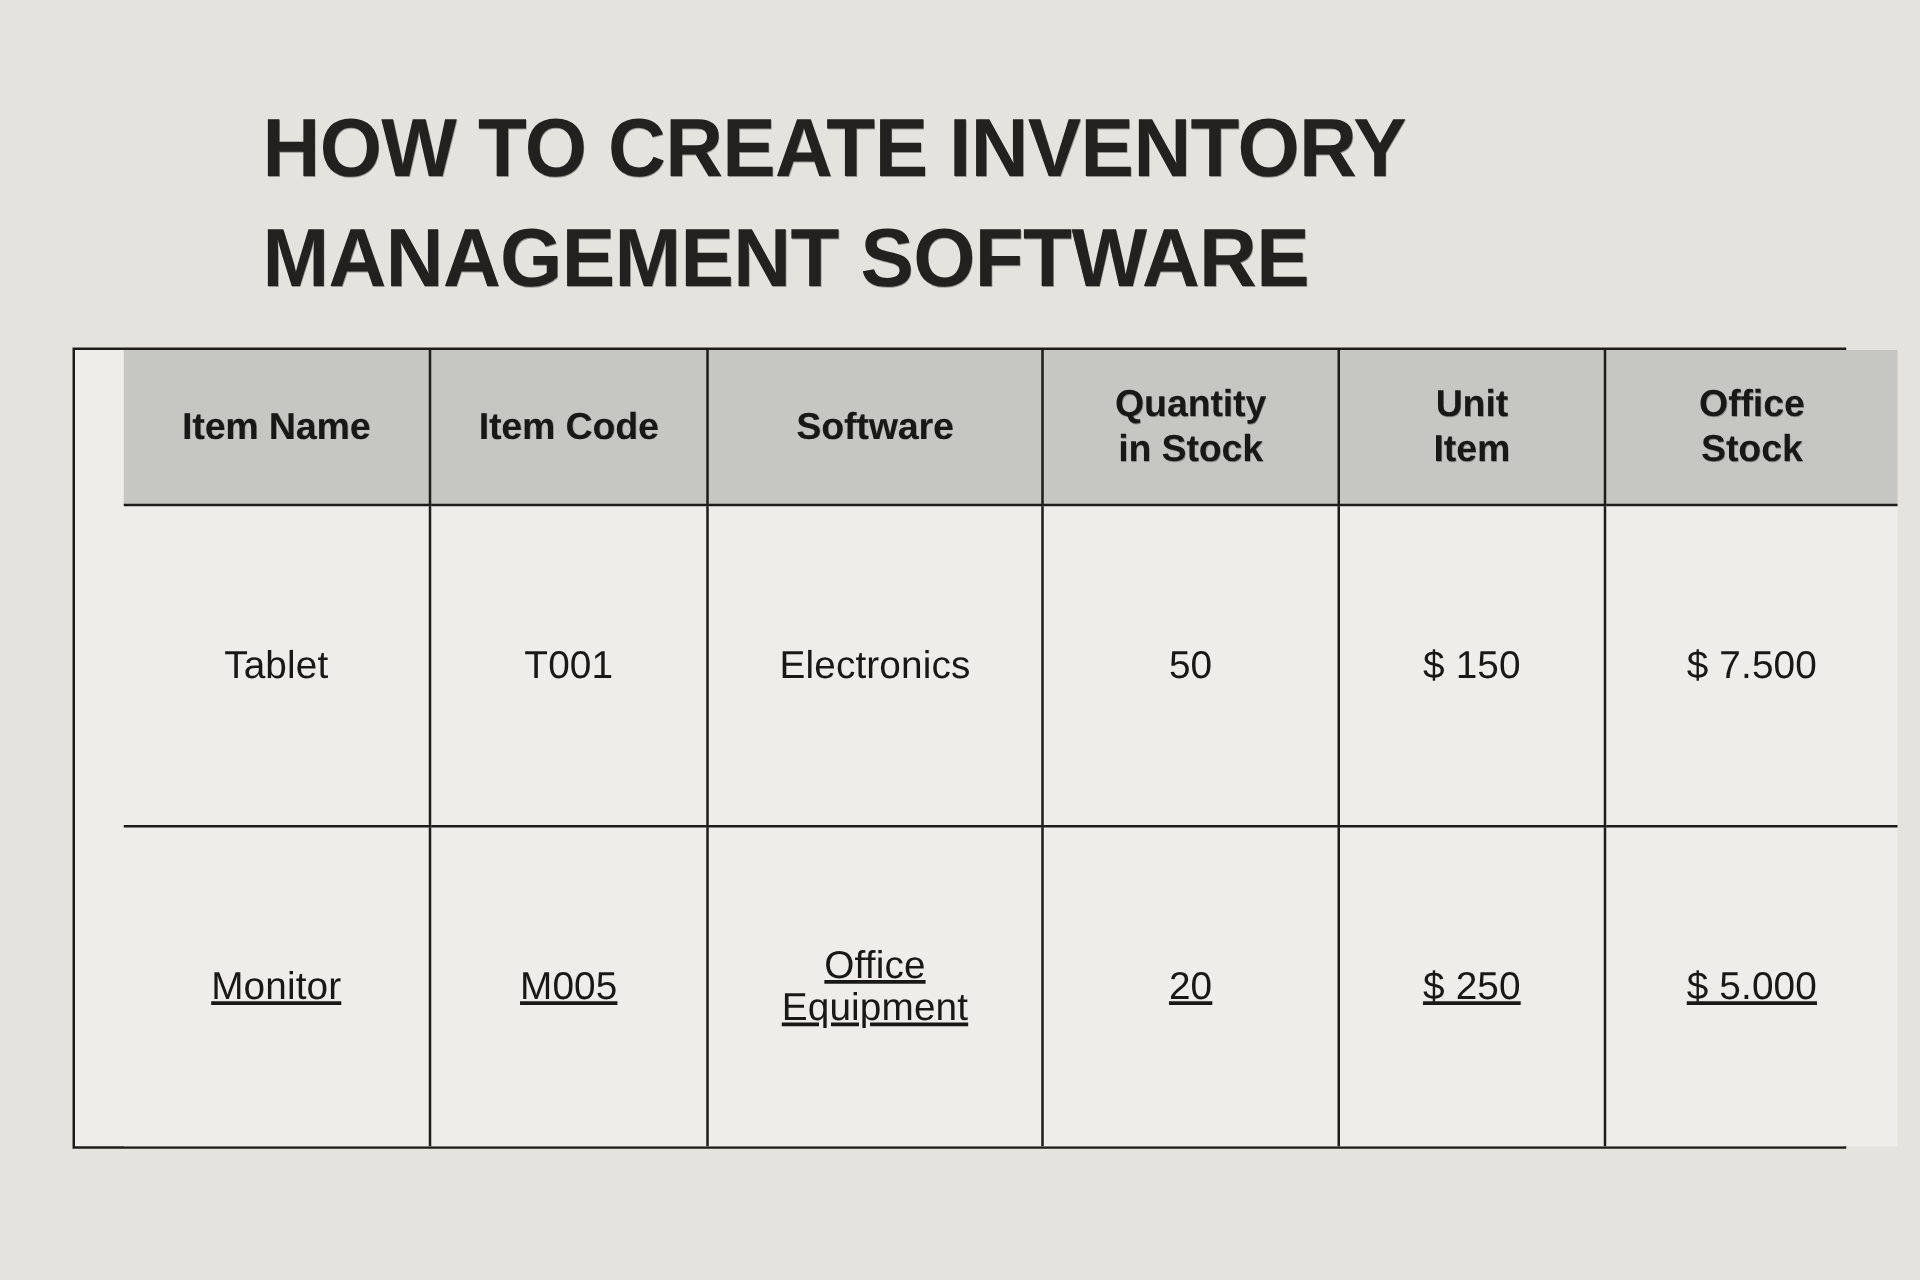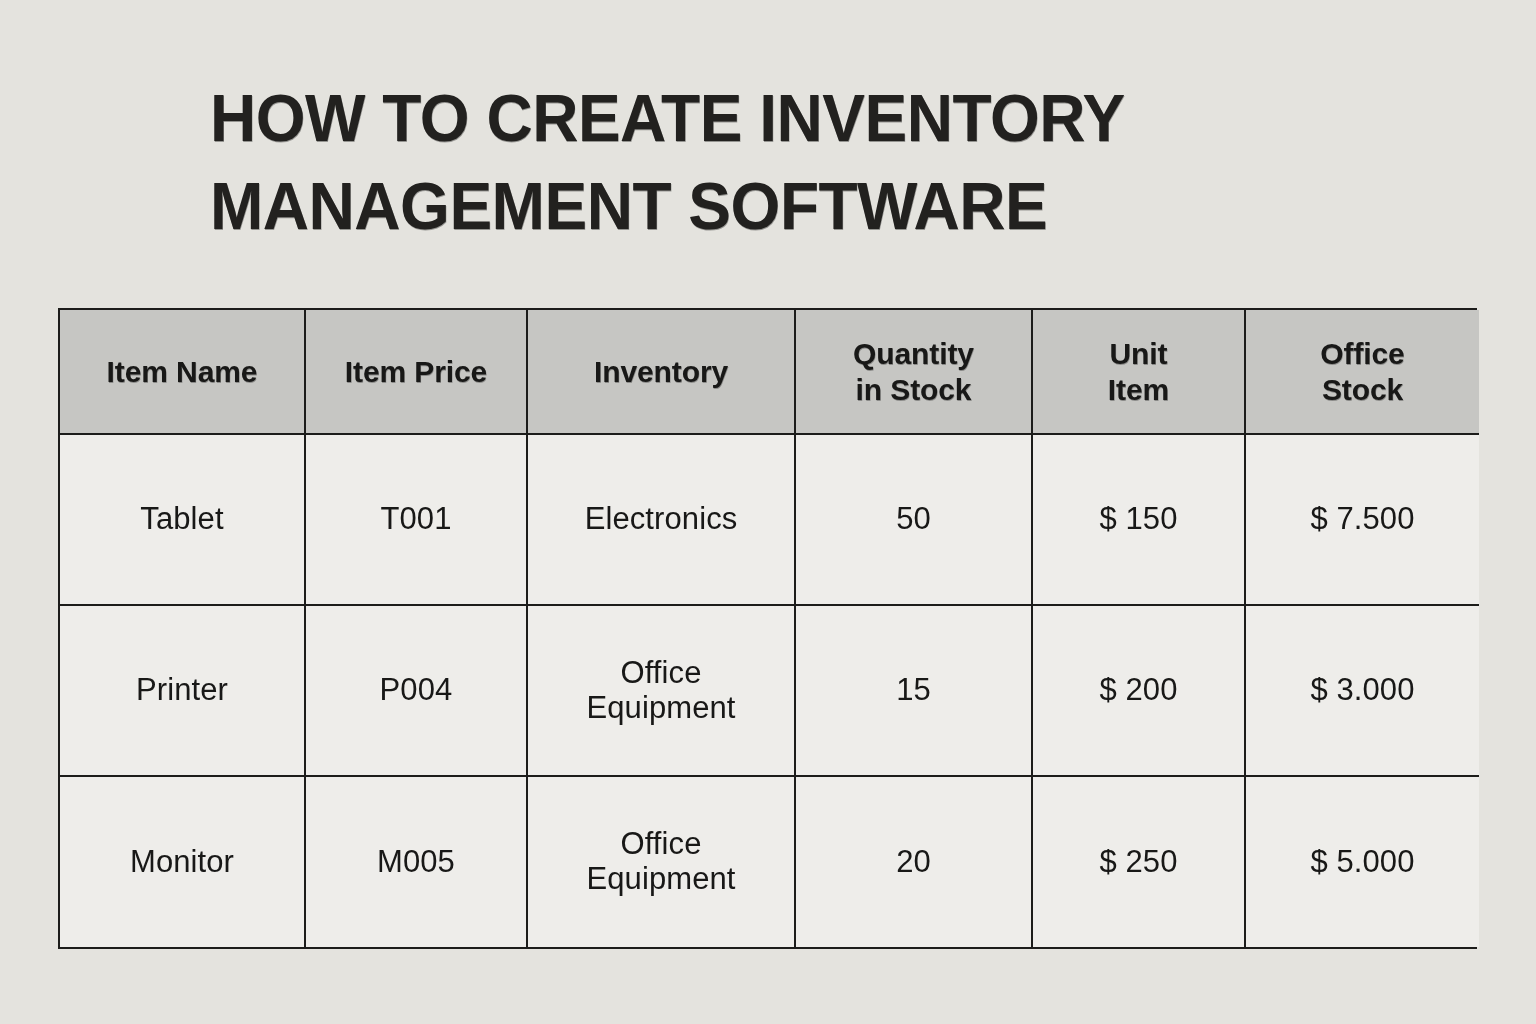--- a/index.html
+++ b/index.html
@@ -37,25 +37,26 @@
     transform: scaleX(0.97);
     transform-origin: left top;
     text-shadow: 0.5px 0.5px 0 rgba(0,0,0,0.35);
   }
   .title-line { display: block; white-space: nowrap; }
 
   
   .table-wrap {
     position: absolute;
     left: 58px;
-    top: 308px;
+    top: 278px;
     width: 1419px;
     height: 641px;
     border: 2px solid #1c1c1a;
     background: #eeedea;
+    padding-left: 39px;
   }
 
   table.inv {
     width: 100%;
     height: 100%;
     border-collapse: collapse;
     table-layout: fixed;
   }
 
   table.inv th,
@@ -90,21 +91,21 @@
   tbody tr { height: 103px; }
 
   table.inv td {
     background: #eeedea;
     font-size: 31px;
     font-weight: 400;
     line-height: 1.12;
     letter-spacing: 0.1px;
   }
 
-  table.inv tbody tr:last-child td { border-bottom: none; }
+  table.inv tbody tr:last-child td { border-bottom: none; text-decoration: underline; }
   table.inv th:first-child,
   table.inv td:first-child { border-left: none; }
   table.inv th:last-child,
   table.inv td:last-child { border-right: none; }
 
   .cell-two-line { display: block; }
 </style>
 </head>
 <body>
 
@@ -125,24 +126,24 @@
           <col class="c4">
           <col class="c5">
       </colgroup>
 
       <thead>
         <tr>
           <th>
             <span>Item Name</span>
           </th>
           <th>
-            <span>Item Price</span>
+            <span>Item Code</span>
           </th>
           <th>
-            <span>Inventory</span>
+            <span>Software</span>
           </th>
           <th>
             <span class="cell-two-line">Quantity</span>
             <span class="cell-two-line">in Stock</span>
           </th>
           <th>
             <span class="cell-two-line">Unit</span>
             <span class="cell-two-line">Item</span>
           </th>
           <th>
@@ -155,31 +156,20 @@
       <tbody>
         <tr>
           <td>Tablet</td>
           <td>T001</td>
           <td>Electronics</td>
           <td>50</td>
           <td>$ 150</td>
           <td>$ 7.500</td>
         </tr>
         <tr>
-          <td>Printer</td>
-          <td>P004</td>
-          <td>
-            <span class="cell-two-line">Office</span>
-            <span class="cell-two-line">Equipment</span>
-          </td>
-          <td>15</td>
-          <td>$ 200</td>
-          <td>$ 3.000</td>
-        </tr>
-        <tr>
           <td>Monitor</td>
           <td>M005</td>
           <td>
             <span class="cell-two-line">Office</span>
             <span class="cell-two-line">Equipment</span>
           </td>
           <td>20</td>
           <td>$ 250</td>
           <td>$ 5.000</td>
         </tr>

